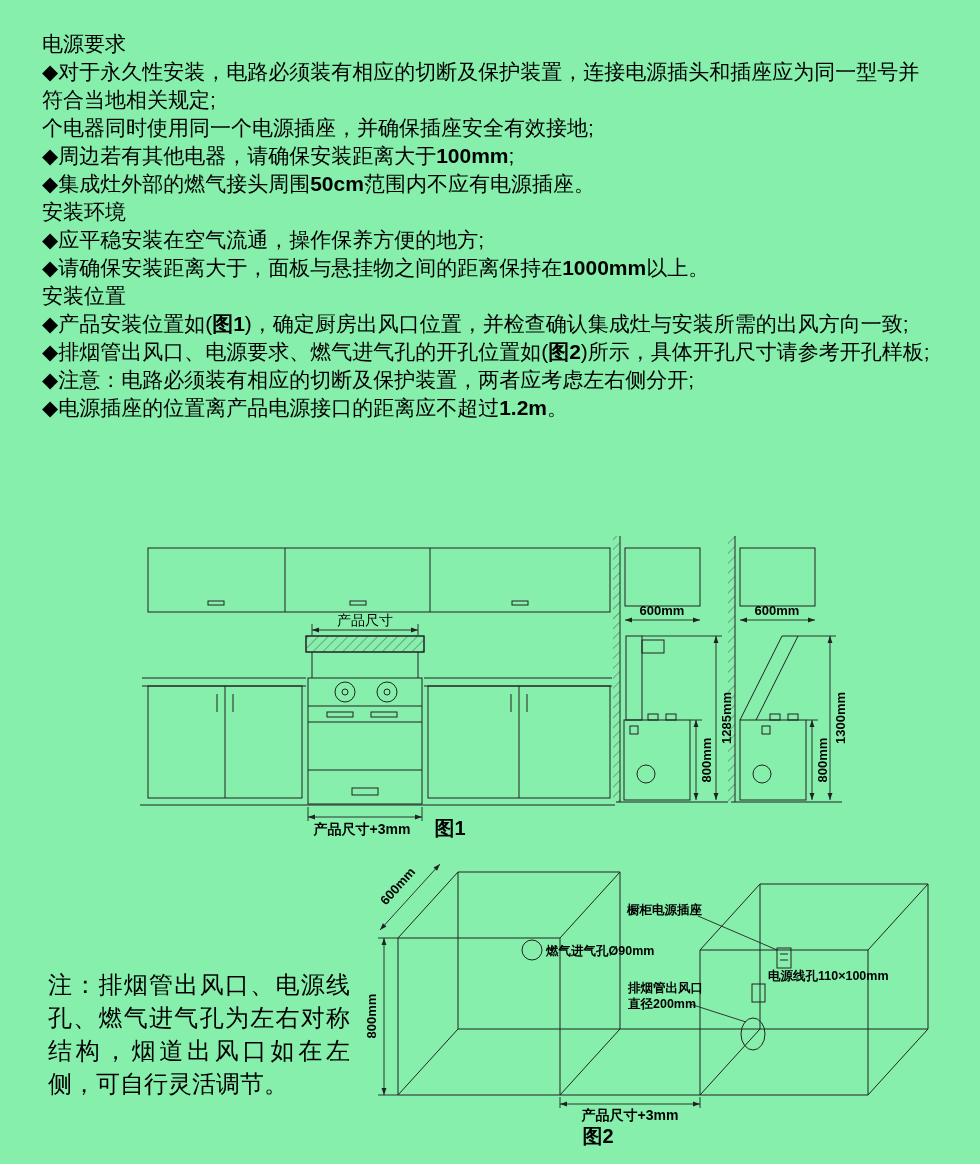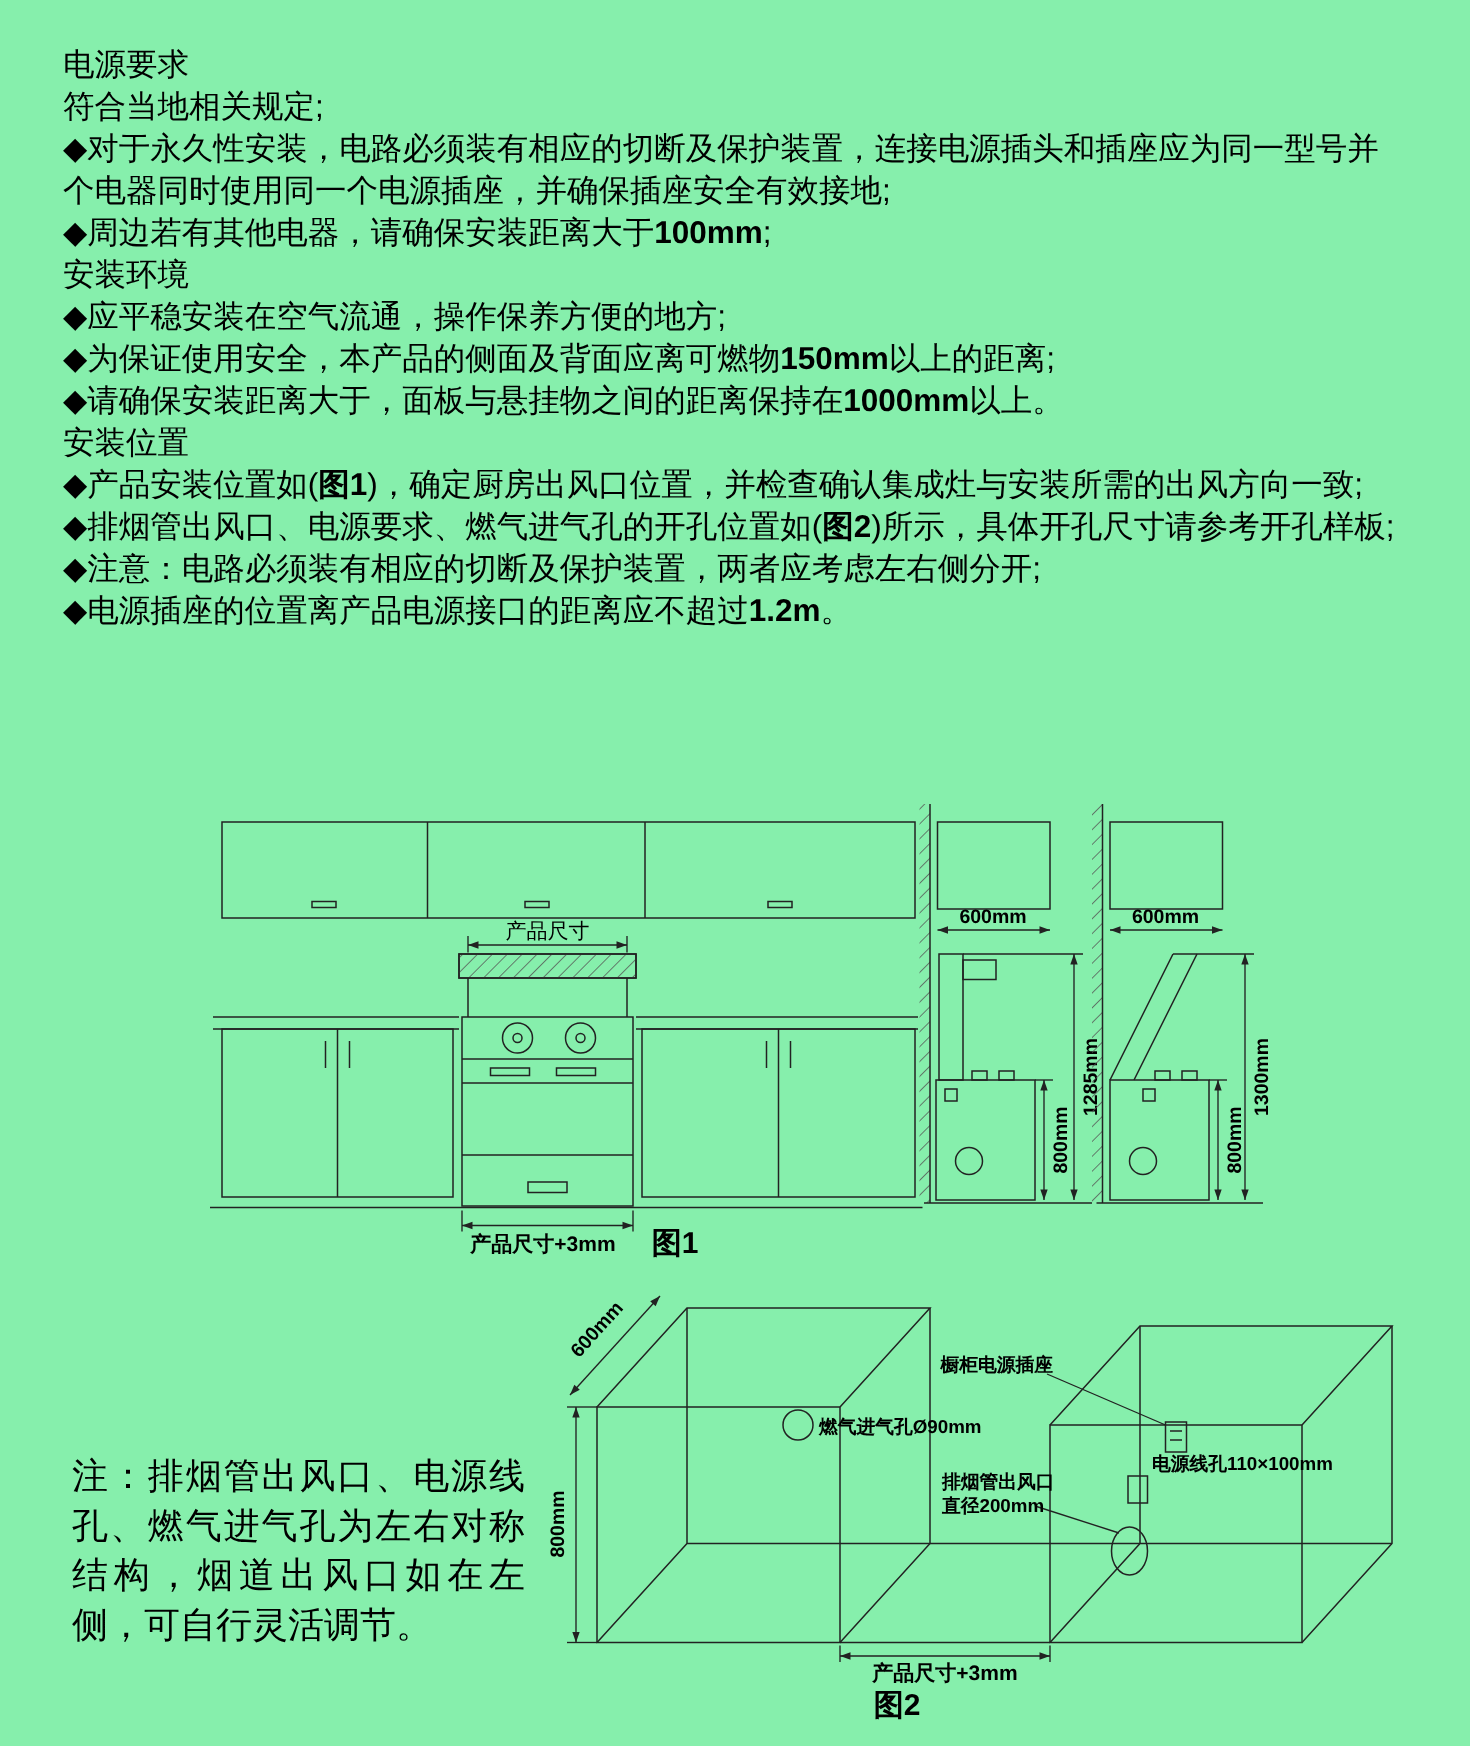--- a/index.html
+++ b/index.html
@@ -27,27 +27,27 @@
   .cap  { font-size:20px; font-weight:bold; }
   .f2l  { font-size:12.5px; font-weight:bold; }
 </style>
 </head>
 <body>
 
 <div class="page">
 
   <div class="doc">
     <p><span>电源要求</span></p>
+    <p><span>◆对于永久性安装，电路必须装有相应的切断及保护装置，连接电源插头和插座应为同一型号并</span></p>
     <p><span>符合当地相关规定;</span></p>
-    <p><span>◆对于永久性安装，电路必须装有相应的切断及保护装置，连接电源插头和插座应为同一型号并</span></p>
     <p><span>个电器同时使用同一个电源插座，并确保插座安全有效接地;</span></p>
     <p><span>◆周边若有其他电器，请确保安装距离大于</span><span class="b">100mm</span><span>;</span></p>
+    <p><span>◆集成灶外部的燃气接头周围</span><span class="b">50cm</span><span>范围内不应有电源插座。</span></p>
     <p><span>安装环境</span></p>
     <p><span>◆应平稳安装在空气流通，操作保养方便的地方;</span></p>
-    <p><span>◆为保证使用安全，本产品的侧面及背面应离可燃物</span><span class="b">150mm</span><span>以上的距离;</span></p>
     <p><span>◆请确保安装距离大于，面板与悬挂物之间的距离保持在</span><span class="b">1000mm</span><span>以上。</span></p>
     <p><span>安装位置</span></p>
     <p><span>◆产品安装位置如(</span><span class="b">图1</span><span>)，确定厨房出风口位置，并检查确认集成灶与安装所需的出风方向一致;</span></p>
     <p><span>◆排烟管出风口、电源要求、燃气进气孔的开孔位置如(</span><span class="b">图2</span><span>)所示，具体开孔尺寸请参考开孔样板;</span></p>
     <p><span>◆注意：电路必须装有相应的切断及保护装置，两者应考虑左右侧分开;</span></p>
     <p><span>◆电源插座的位置离产品电源接口的距离应不超过</span><span class="b">1.2m</span><span>。</span></p>
   </div>
 
   <svg class="fig1" width="910" height="312" viewBox="0 0 910 312">
     <defs>

